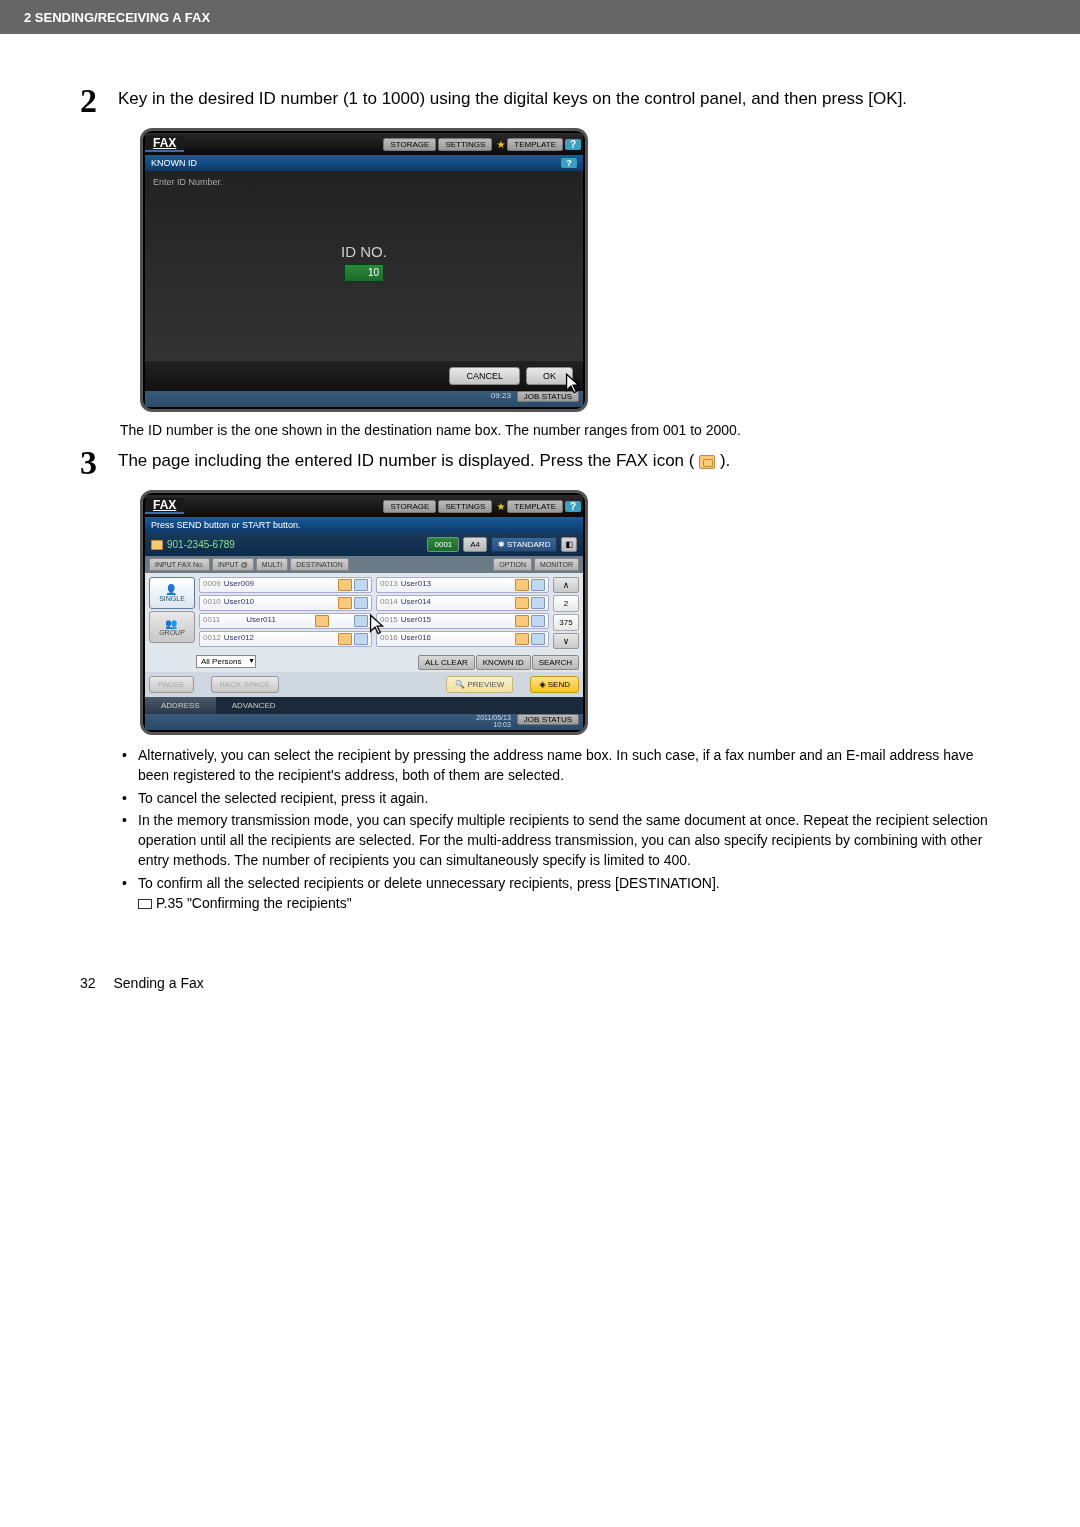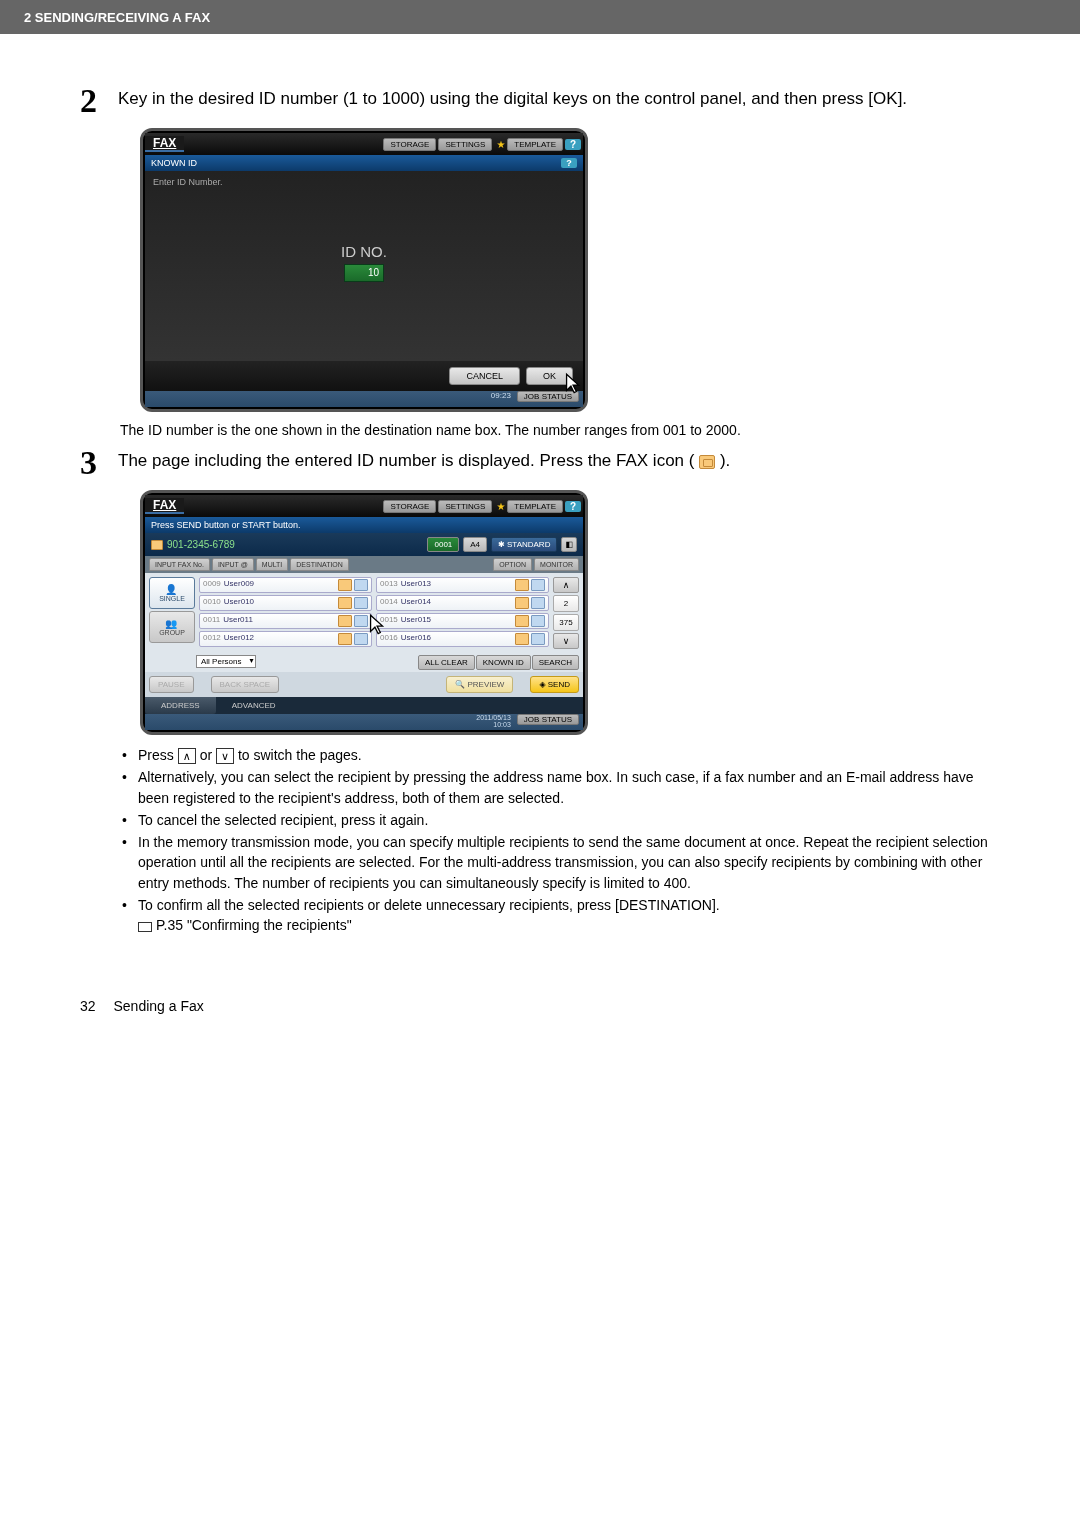--- a/index.html
+++ b/index.html
@@ -188,21 +188,21 @@
                   <span class="name">User009</span>
                   <span class="ficon"></span>
                   <span class="eicon"></span>
                 </div>
               <div class="entry">
                   <span class="num">0010</span>
                   <span class="name">User010</span>
                   <span class="ficon"></span>
                   <span class="eicon"></span>
                 </div>
-              <div class="entry" style="position:relative;">
+              <div class="entry" style="position:relative;gap:23px;">
                   <span class="num">0011</span>
                   <span class="name">User011</span>
                   <span class="ficon"></span>
                   <span class="eicon"></span>
                 <div class="cursor" style="position:absolute; right:-18px; top:-2px;">
                   <svg viewBox="0 0 24 24">
                       <path fill="#fff" stroke="#000" stroke-width="1.2" d="M7 3 L7 18 L11 14 L14 20 L16 19 L13 13 L18 13 Z"></path>
                     </svg>
                 </div>
               </div>
@@ -271,23 +271,20 @@
             <div>2011/05/13</div>
             <div>10:03</div>
           </div>
           <span class="jobst">JOB STATUS</span>
         </div>
       </div>
     </div>
   </div>
 
   <ul class="note-list">
-    <li>
-      <span>Press </span><span class="inline-icon">∧</span><span> or </span><span class="inline-icon">∨</span><span> to switch the pages.</span>
-    </li>
     <li>Alternatively, you can select the recipient by pressing the address name box. In such case, if a fax number and an E-mail address have been registered to the recipient's address, both of them are selected.</li>
     <li>To cancel the selected recipient, press it again.</li>
     <li>In the memory transmission mode, you can specify multiple recipients to send the same document at once. Repeat the recipient selection operation until all the recipients are selected. For the multi-address transmission, you can also specify recipients by combining with other entry methods. The number of recipients you can simultaneously specify is limited to 400.</li>
     <li>
       <span>To confirm all the selected recipients or delete unnecessary recipients, press [DESTINATION].</span><br>
       <span class="book-icon"></span><span>P.35 "Confirming the recipients"</span>
     </li>
   </ul>
 
 </div>

